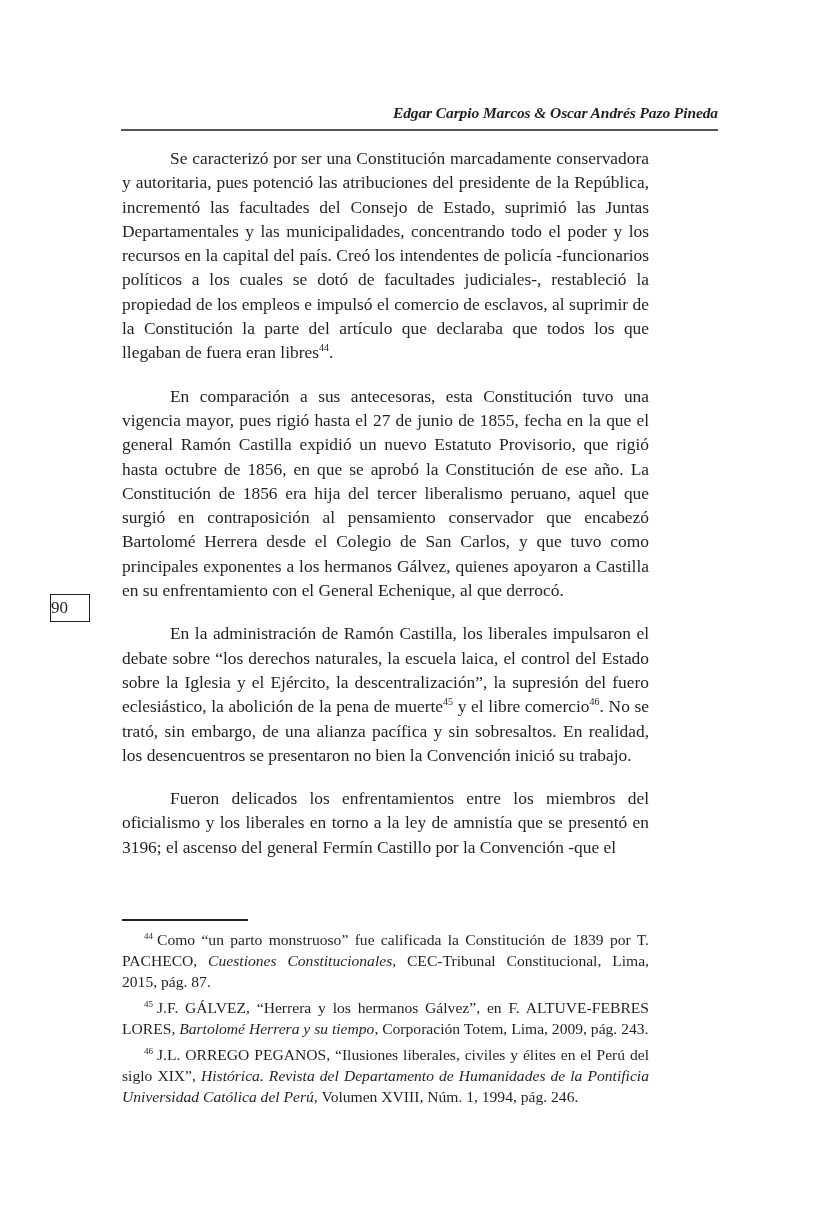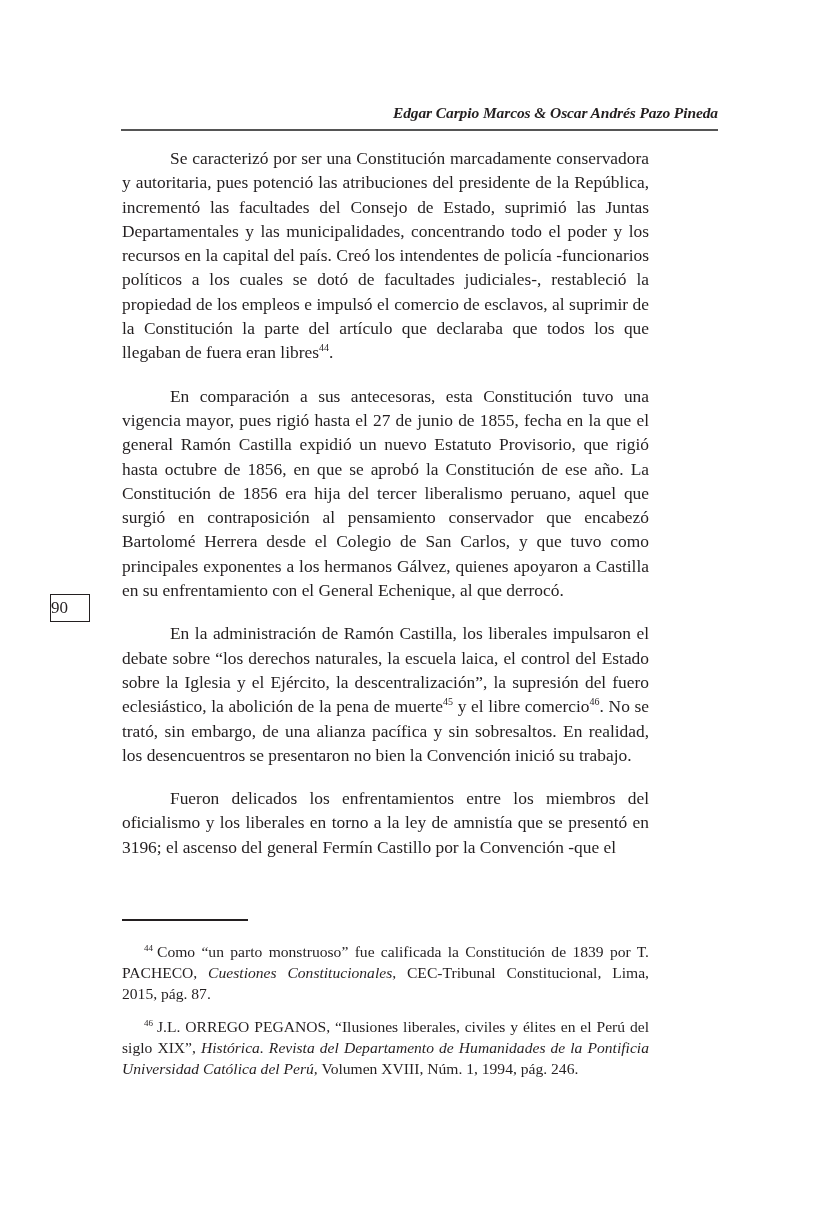--- a/index.html
+++ b/index.html
@@ -7,21 +7,21 @@
     .page { position: absolute; left: 0; top: 0; width: 828px; height: 1217px; background: #fff; color: #231f20; font-family: "Liberation Serif", "DejaVu Serif", serif; }
     .running-head { position: absolute; left: 121px; top: 104px; width: 597px; text-align: right; font-style: italic; font-weight: bold; font-size: 15.5px; letter-spacing: -0.1px; color: #231f20; }
     .head-rule { position: absolute; left: 121px; top: 129px; width: 597px; height: 2px; background: #555; }
     .body-text { position: absolute; left: 122px; top: 146px; width: 527px; font-size: 17.4px; line-height: 24.3px; text-align: justify; }
     .body-text p { margin: 0 0 19px 0; text-indent: 48px; }
     .body-text p.last { margin-bottom: 0; }
     sup { font-size: 10px; line-height: 0; vertical-align: super; }
     .page-number { position: absolute; left: 50px; top: 594px; width: 38px; height: 26px; border: 1.5px solid #231f20; font-size: 17px; line-height: 26px; }
     .fn-rule { position: absolute; left: 122px; top: 919px; width: 126px; height: 1.5px; background: #231f20; }
     .footnotes { position: absolute; left: 122px; top: 929px; width: 527px; font-size: 15.6px; line-height: 21px; text-align: justify; }
-    .footnotes p { margin: 12px 0 5px 0; text-indent: 22px; }
+    .footnotes p { margin: 0 0 5px 0; text-indent: 22px; }
     .footnotes sup { font-size: 9px; margin-right: 4px; }
     .it { font-style: italic; }
   </style>
 </head>
 <body>
 
 <div class="page">
 
   <div class="running-head">Edgar Carpio Marcos &amp; Oscar Andrés Pazo Pineda</div>
   <div class="head-rule"></div>
@@ -32,16 +32,17 @@
     <p><span>En la administración de Ramón Castilla, los liberales impulsaron el debate sobre “los derechos naturales, la escuela laica, el control del Estado sobre la Iglesia y el Ejército, la descentralización”, la supresión del fuero eclesiástico, la abolición de la pena de muerte</span><sup>45</sup><span> y el libre comercio</span><sup>46</sup><span>. No se trató, sin embargo, de una alianza pacífica y sin sobresaltos. En realidad, los desencuentros se presentaron no bien la Convención inició su trabajo.</span></p>
     <p class="last"><span>Fueron delicados los enfrentamientos entre los miembros del oficialismo y los liberales en torno a la ley de amnistía que se presentó en 3196; el ascenso del general Fermín Castillo por la Convención -que el</span></p>
   </div>
 
   <div class="page-number">90</div>
 
   <div class="fn-rule"></div>
 
   <div class="footnotes">
     <p><sup>44</sup><span>Como “un parto monstruoso” fue calificada la Constitución de 1839 por T. PACHECO, </span><span class="it">Cuestiones Constitucionales</span><span>, CEC-Tribunal Constitucional, Lima, 2015, pág. 87.</span></p>
+    <p><sup>45</sup><span>J.F. GÁLVEZ, “Herrera y los hermanos Gálvez”, en F. ALTUVE-FEBRES LORES, </span><span class="it">Bartolomé Herrera y su tiempo</span><span>, Corporación Totem, Lima, 2009, pág. 243.</span></p>
     <p><sup>46</sup><span>J.L. ORREGO PEGANOS, “Ilusiones liberales, civiles y élites en el Perú del siglo XIX”, </span><span class="it">Histórica. Revista del Departamento de Humanidades de la Pontificia Universidad Católica del Perú,</span><span> Volumen XVIII, Núm. 1, 1994, pág. 246.</span></p>
   </div>
 
 </div>
 
 </body></html>

